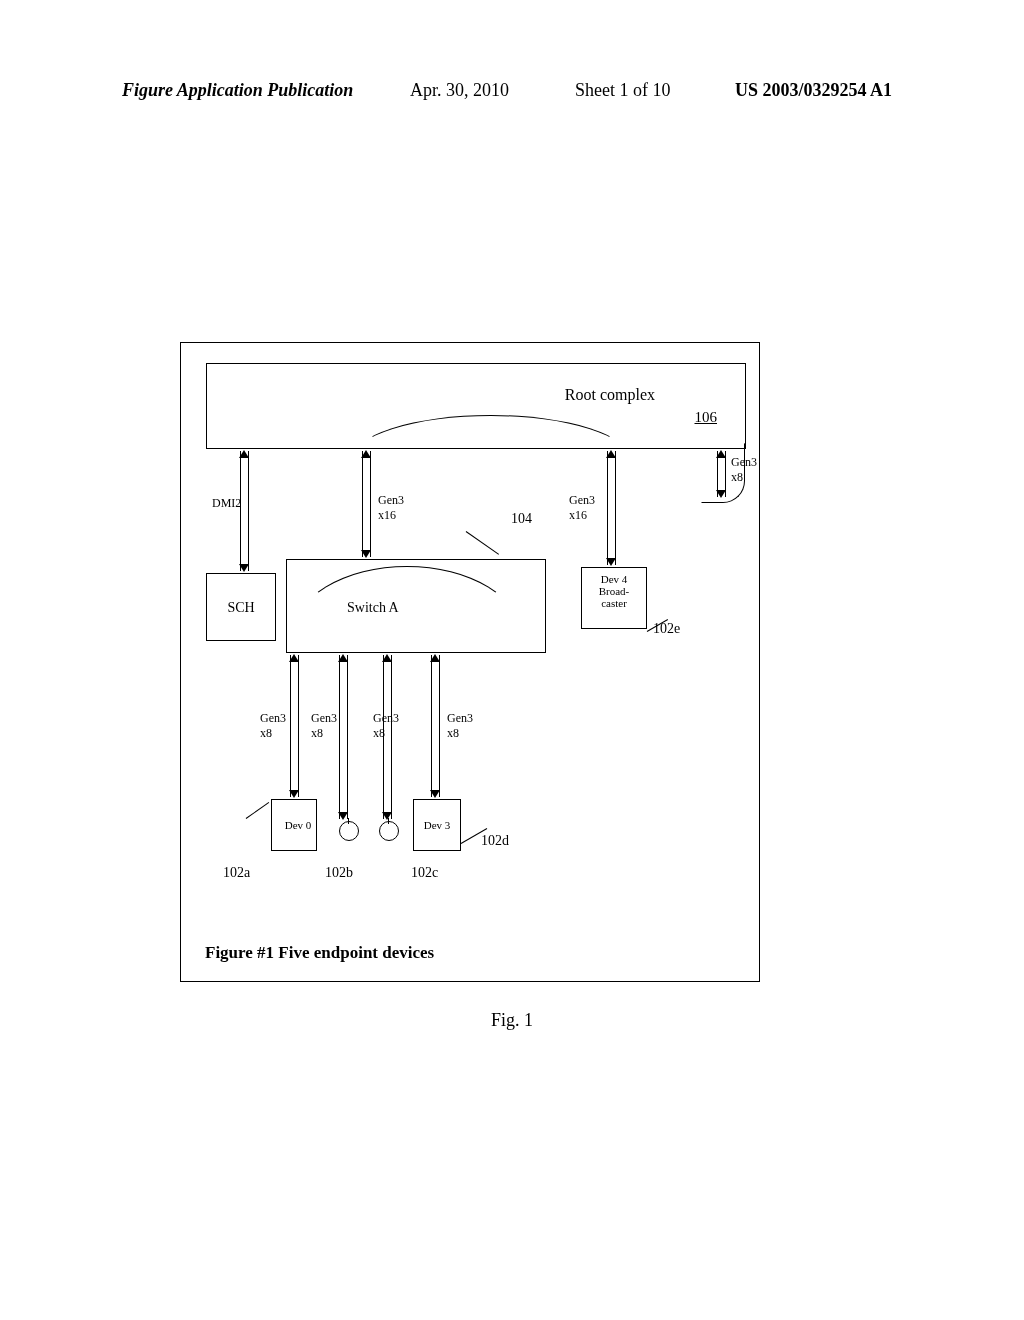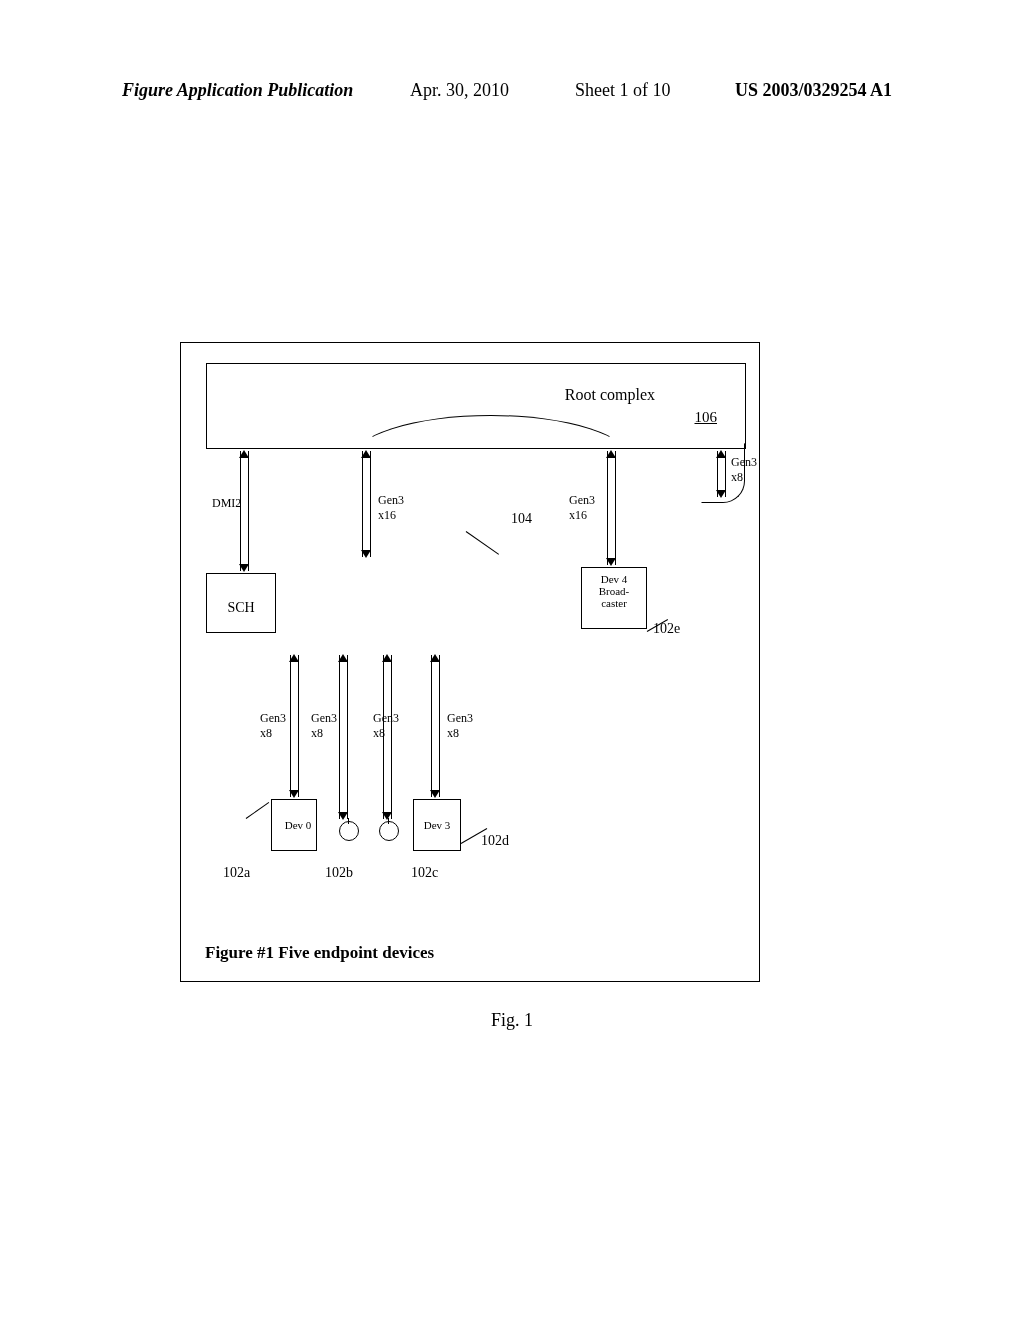--- a/index.html
+++ b/index.html
@@ -71,21 +71,21 @@
     position: absolute;
     right: 28px;
     top: 45px;
     font-size: 15px;
     text-decoration: underline;
   }
   .sch {
     left: 25px;
     top: 230px;
     width: 70px;
-    height: 60px;
+    height: 68px;
     line-height: 68px;
   }
   .switchA {
     left: 105px;
     top: 216px;
     width: 260px;
     height: 94px;
     font-size: 14px;
   }
   .switchA-inner {
@@ -304,20 +304,24 @@
       <div class="shaft-r"></div>
     <div class="head-up"></div>
       <div class="head-down"></div>
     <span class="label">Gen3<br>x8</span>
   </div>
 
   <div class="box sch">
     <span>SCH</span>
   </div>
 
+  <div class="box switchA">
+    <div class="curve curve-sw" style="left:5px;top:6px;width:230px;height:140px;"></div>
+    <span class="switchA-inner">Switch A</span>
+  </div>
   <div class="leader" style="left:285px;top:188px;width:40px;transform:rotate(35deg);"></div>
   <span class="ref-label" style="left:318px;top:168px;margin-left:12px;">104</span>
 
   <div class="box dev4">
     <div class="dev4-inner">Dev 4<br>Broad-<br>caster</div>
   </div>
   <div class="leader" style="left:466px;top:288px;width:24px;transform:rotate(-30deg);"></div>
   <span class="ref-label" style="left:472px;top:278px;">102e</span>
 
   <div class="bus bus-sw-0">

